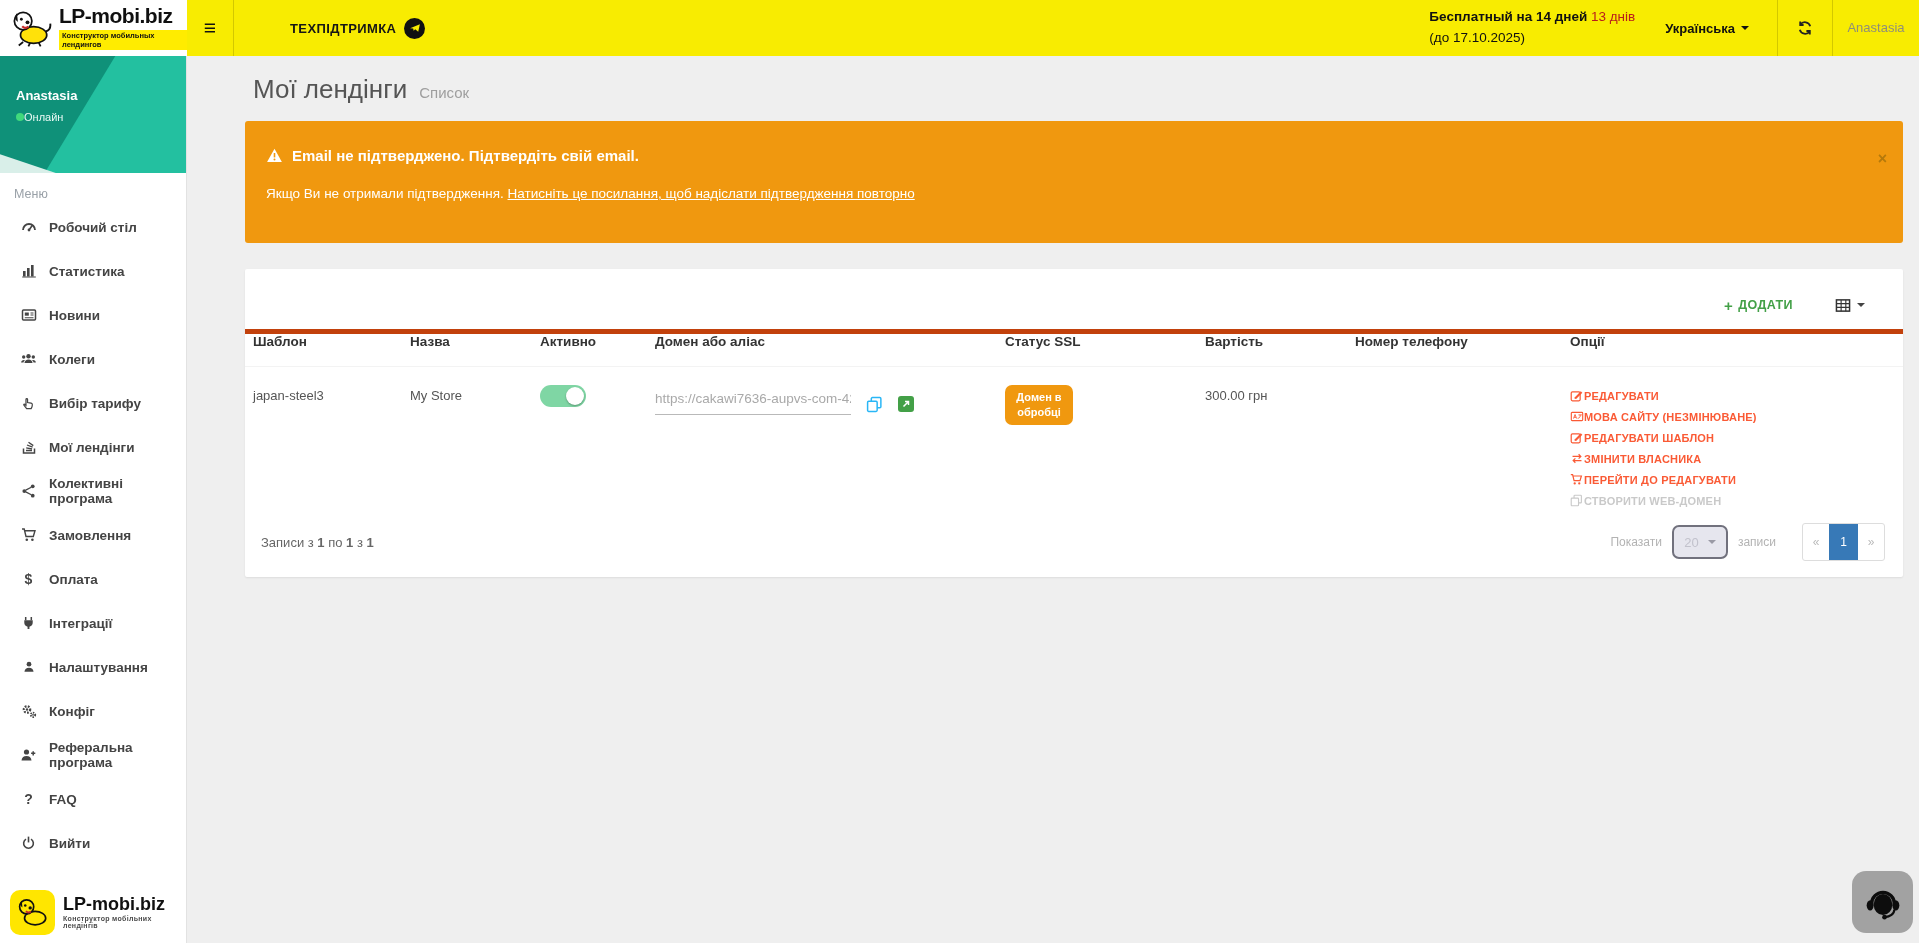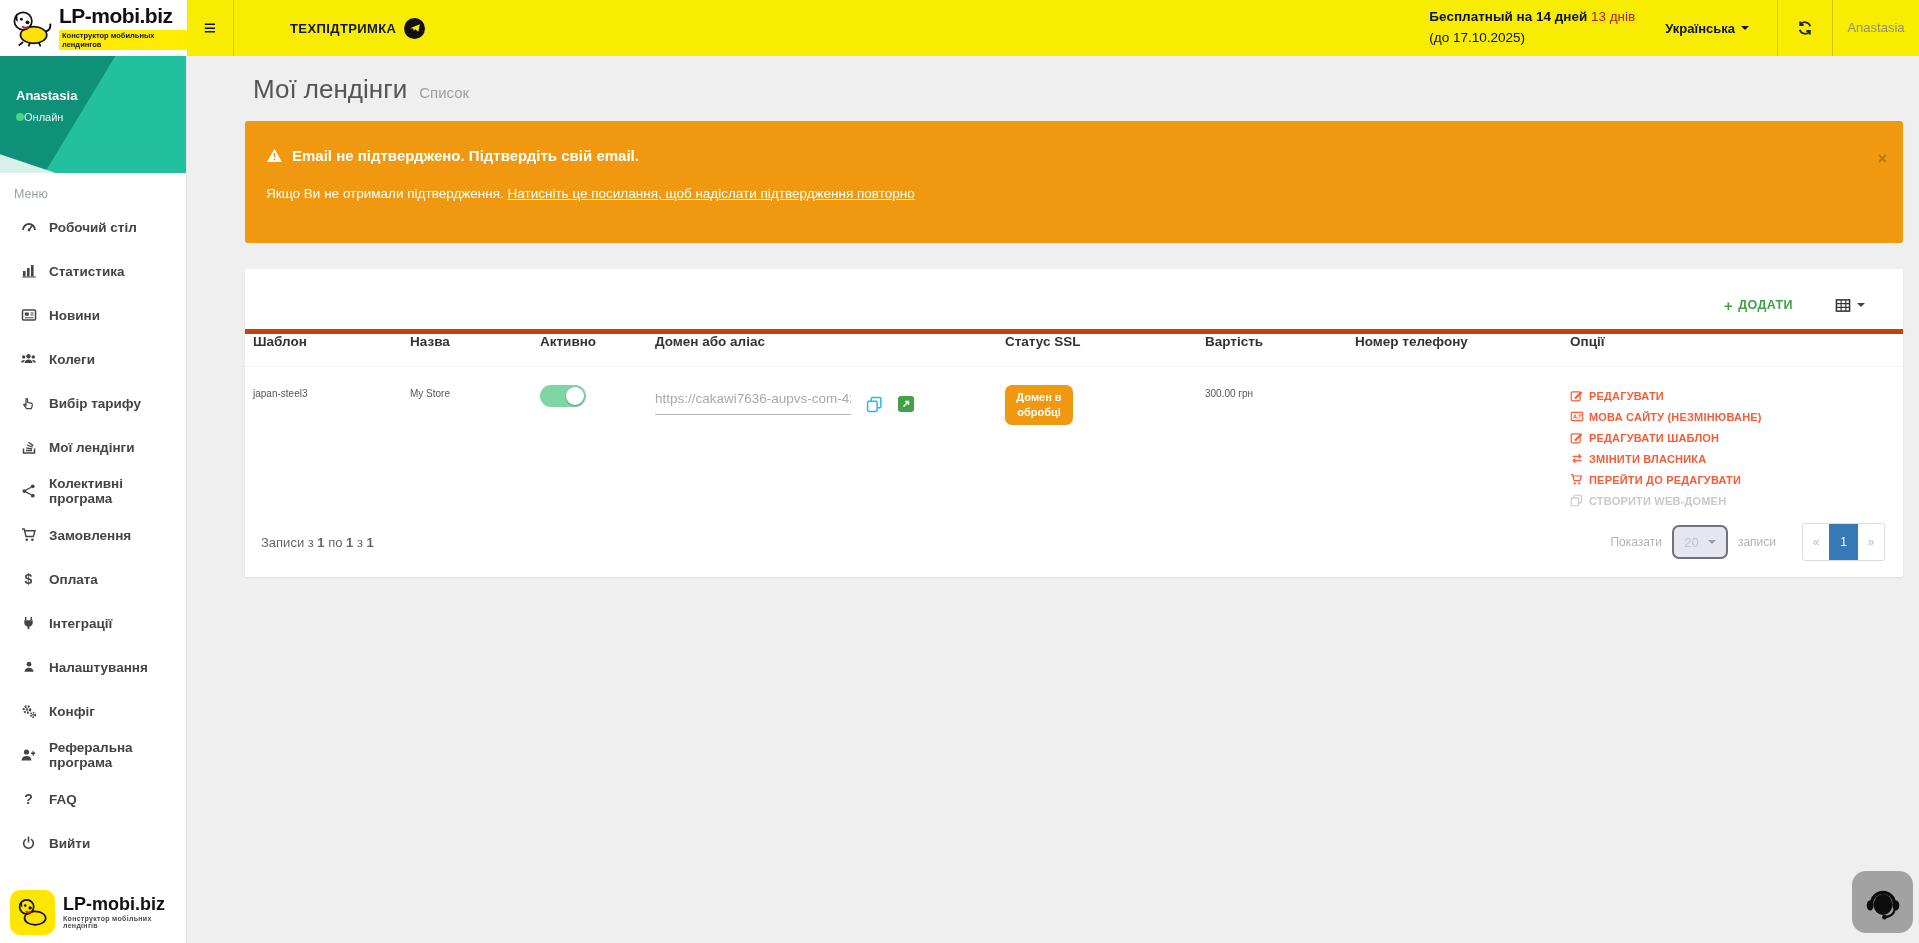--- a/index.html
+++ b/index.html
@@ -60,29 +60,29 @@
   .add-btn { color:#43a047; font-size:12.5px; font-weight:700; letter-spacing:.4px; display:flex; gap:5px; align-items:center; cursor:pointer; }
   .add-plus { font-size:15px; font-weight:700; line-height:1; }
   .grid-btn { display:flex; align-items:center; gap:6px; color:#333; cursor:pointer; }
   .caret-sm { width:0; height:0; border-left:4px solid transparent; border-right:4px solid transparent; border-top:4px solid #444; }
 
   .trow { display:flex; padding-left:8px; }
   .thead { border-top:5px solid #c2410c; border-bottom:1px solid #f3f3f3; height:38px; align-items:flex-start; margin-top:14px; }
   .th { font-size:13.5px; font-weight:700; color:#333; }
   .c1{width:157px;} .c2{width:130px;} .c3{width:115px;} .c4{width:350px;} .c5{width:200px;} .c6{width:150px;} .c7{width:215px;} .c8{flex:1;}
   .tbody { padding-top:14px; align-items:flex-start; }
-  .cell-text { font-size:10px; color:#555; padding-top:7px; }
+  .cell-text { font-size:13px; color:#555; padding-top:7px; }
   .toggle { width:46px; height:22px; background:#7fd6a4; border-radius:11px; position:relative; margin-top:4px; cursor:pointer; }
   .toggle .knob { position:absolute; right:2px; top:2px; width:18px; height:18px; background:#fff; border-radius:50%; box-shadow:0 1px 2px rgba(0,0,0,.3); }
   .domain-cell { display:flex; align-items:center; gap:15px; padding-top:6px; }
   .domain-input { width:196px; border:none; border-bottom:1px solid #b9b9b9; background:transparent; color:#a9a9a9; font-size:13.5px; padding:4px 0 8px; outline:none; font-family:inherit; }
   .icon-btn { cursor:pointer; margin-top:6px; }
   .badge { display:inline-block; background:#f0980f; color:#fff; font-size:11px; font-weight:700; border-radius:7px; padding:5px 9px; width:68px; text-align:center; line-height:1.35; margin-top:4px; }
   .opts { padding-top:8px; }
-  .opt { display:flex; align-items:center; gap:5px; color:#fa5a35; font-size:11px; font-weight:700; margin-bottom:8px; letter-spacing:.2px; cursor:pointer; }
+  .opt { display:flex; align-items:center; color:#fa5a35; font-size:11px; font-weight:700; margin-bottom:8px; letter-spacing:.2px; cursor:pointer; }
   .opt.disabled { color:#c9c9c9; cursor:default; }
   .oi { width:14px; display:flex; flex:none; }
 
   .card-footer { position:absolute; left:16px; right:18px; bottom:16px; display:flex; justify-content:space-between; align-items:center; }
   .records { font-size:13px; color:#666; }
   .records b { font-weight:700; }
   .fright { display:flex; align-items:center; gap:10px; }
   .flabel { font-size:12px; color:#b3b3b3; }
   .psize { width:56px; height:34px; background:#e6e6ee; border:2px solid #71717d; border-radius:7px; display:flex; align-items:center; justify-content:center; gap:9px; color:#c2c2cc; font-size:13px; cursor:pointer; }
   .caret-gray { width:0; height:0; border-left:4px solid transparent; border-right:4px solid transparent; border-top:4px solid #9a9aa5; }

